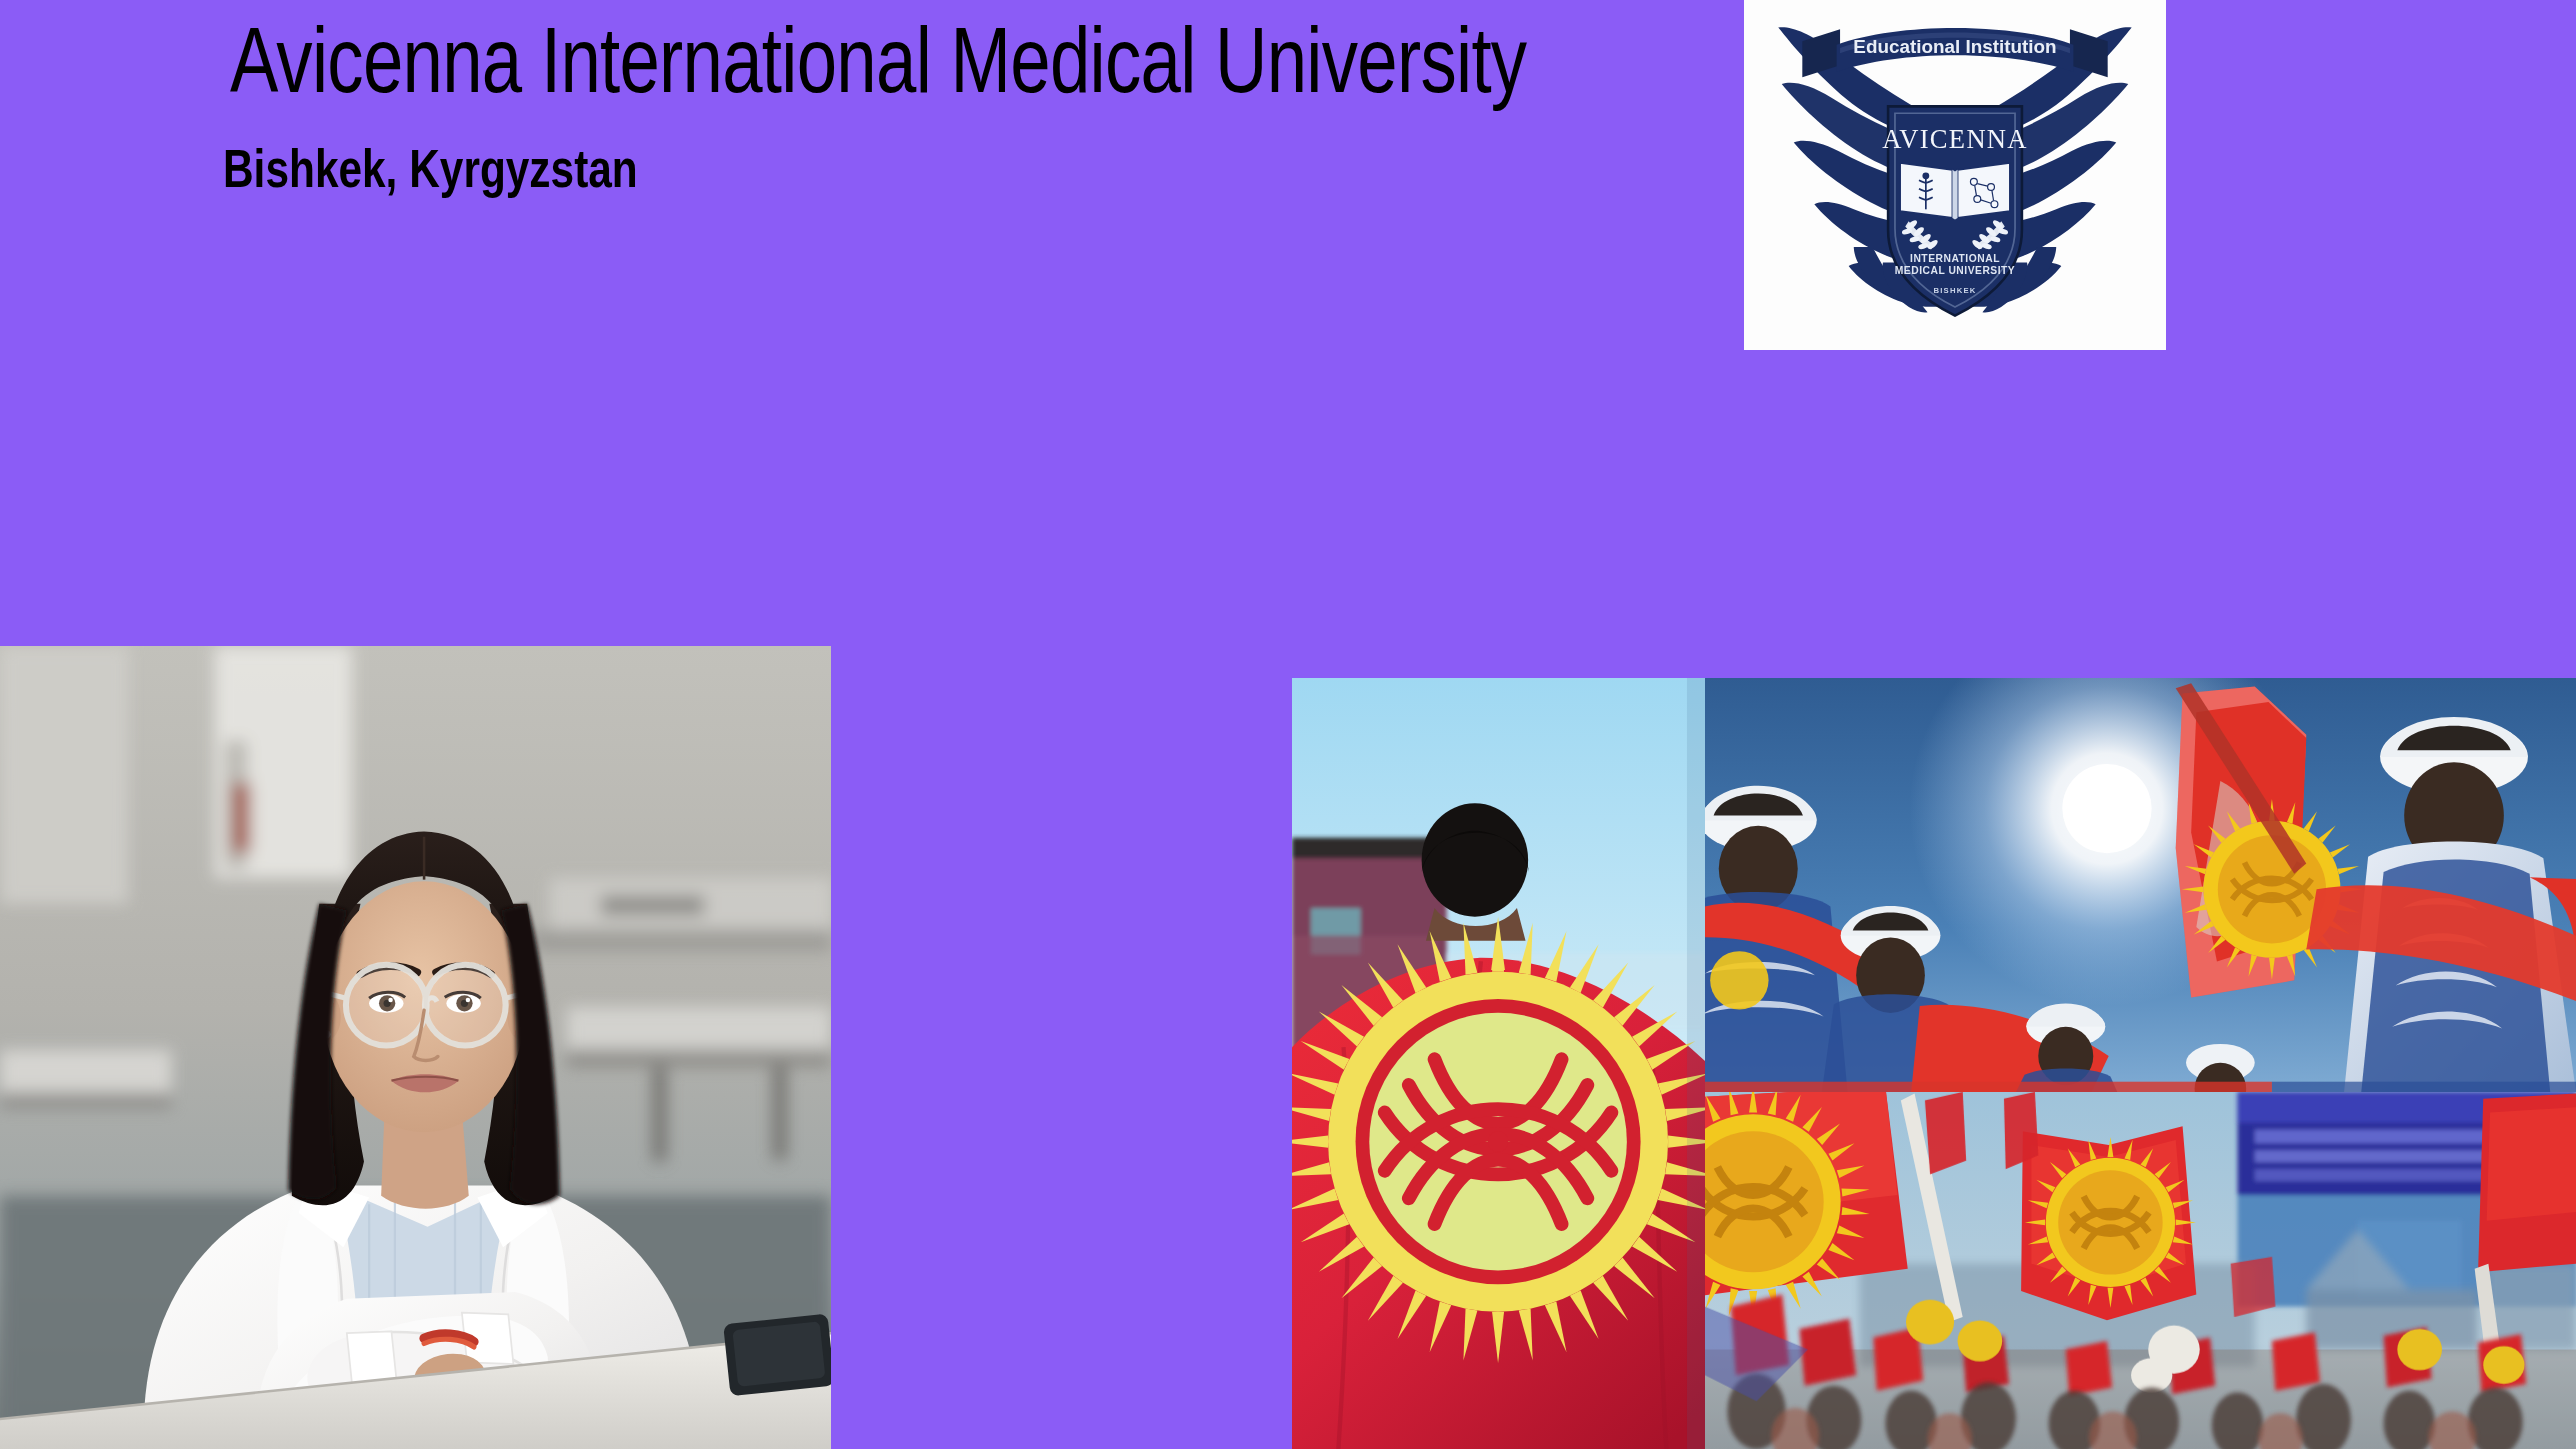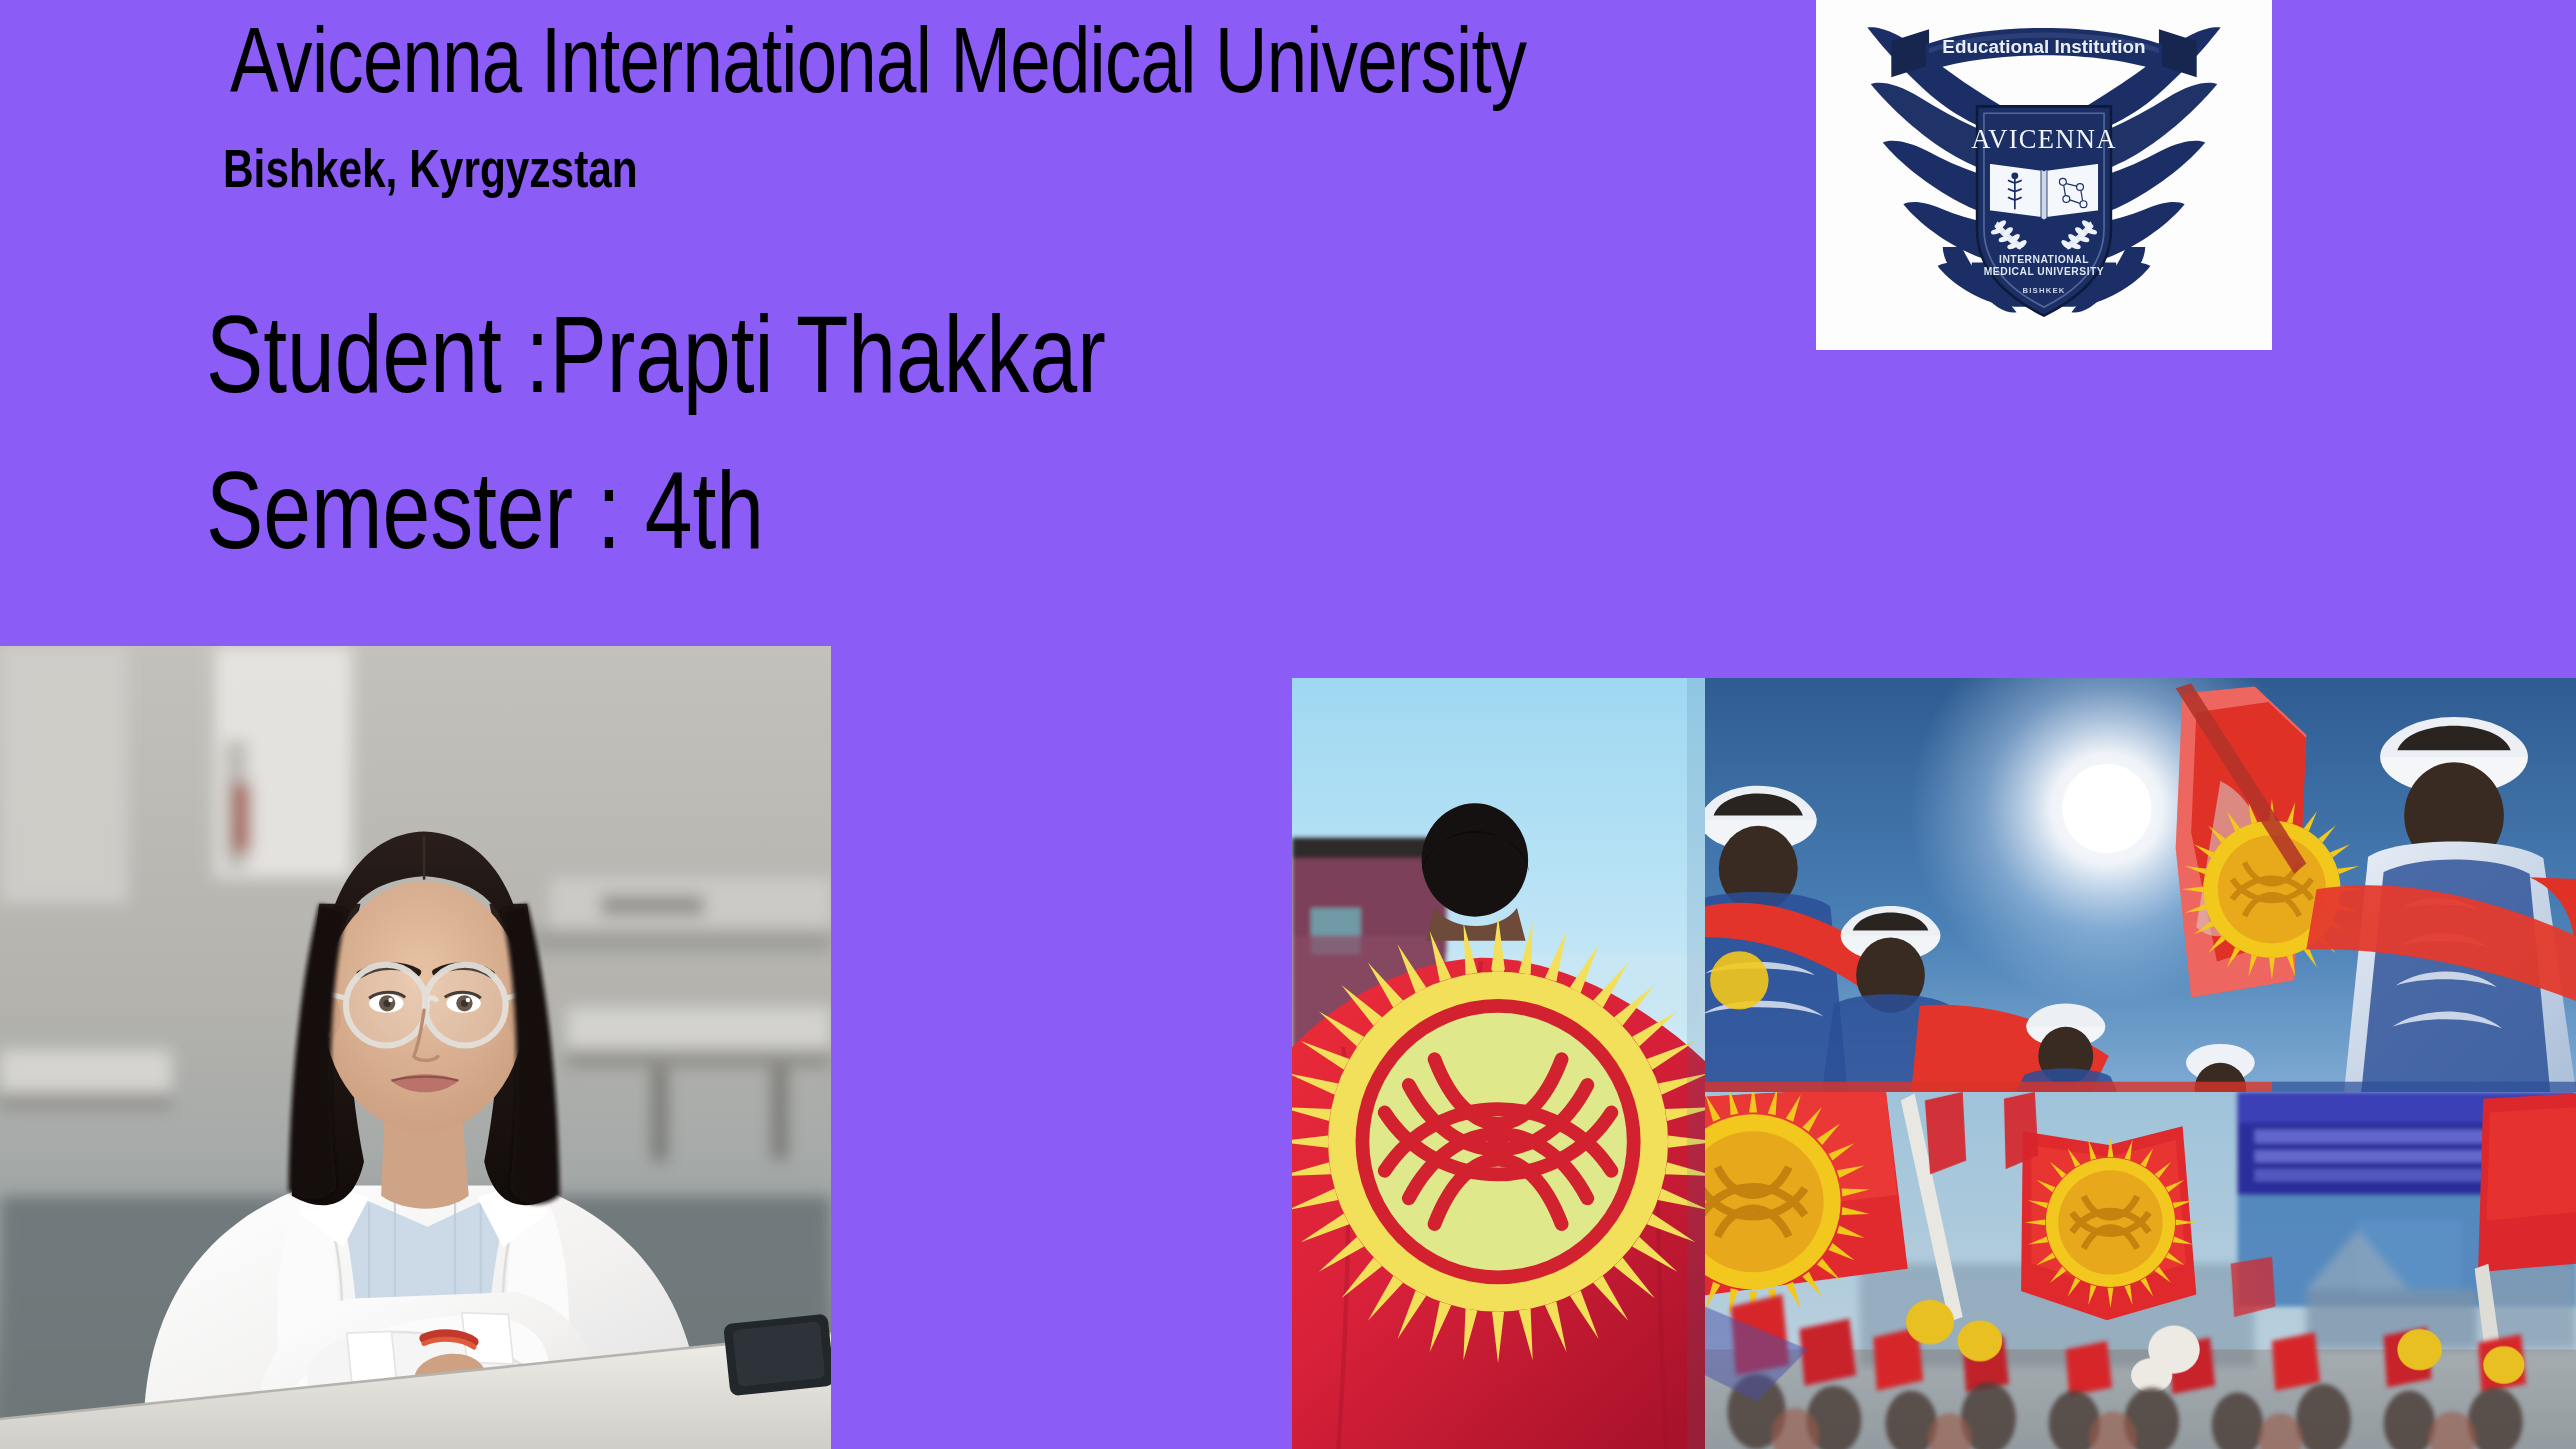--- a/index.html
+++ b/index.html
@@ -60,23 +60,23 @@
     color: #000000;
     font-weight: 400;
     transform: scaleX(0.78);
     transform-origin: left center;
     white-space: nowrap;
   }
 
   
   .logo-box {
     position: absolute;
-    left: 1816px;
+    left: 1744px;
     top: 0px;
-    width: 456px;
+    width: 422px;
     height: 350px;
     background: #fdfdfd;
     overflow: hidden;
   }
   .logo-box svg { display: block; width: 100%; height: 100%; }
 
   
   .student-photo {
     position: absolute;
     left: 0px;
@@ -114,24 +114,20 @@
 </head>
 <body>
 
 <div class="slide">
 
   <div class="header-block">
     <div class="uni-title">Avicenna International Medical University</div>
     <div class="uni-location">Bishkek, Kyrgyzstan</div>
   </div>
 
-  <div class="info-block">
-    <div class="info-line">Student :Prapti Thakkar</div>
-    <div class="info-line">Semester : 4th</div>
-  </div>
 
   <div class="logo-box">
     <svg viewBox="0 0 492 408" xmlns="http://www.w3.org/2000/svg" role="img">
       <rect x="0" y="0" width="492" height="408" fill="#fdfdfd"></rect>
 
       <g fill="#1b2f66">
 
         <path d="M246 150 C200 128 150 96 104 60 C76 38 54 30 40 32 C56 52 84 86 120 116 C152 142 200 164 246 172 Z"></path>
         <path d="M246 178 C196 164 146 142 102 114 C76 98 56 94 44 98 C62 120 94 152 132 176 C166 198 210 212 246 216 Z" opacity="0.98"></path>
         <path d="M246 222 C198 214 150 198 110 176 C86 164 68 162 58 166 C76 188 110 216 148 236 C182 254 218 262 246 262 Z"></path>

